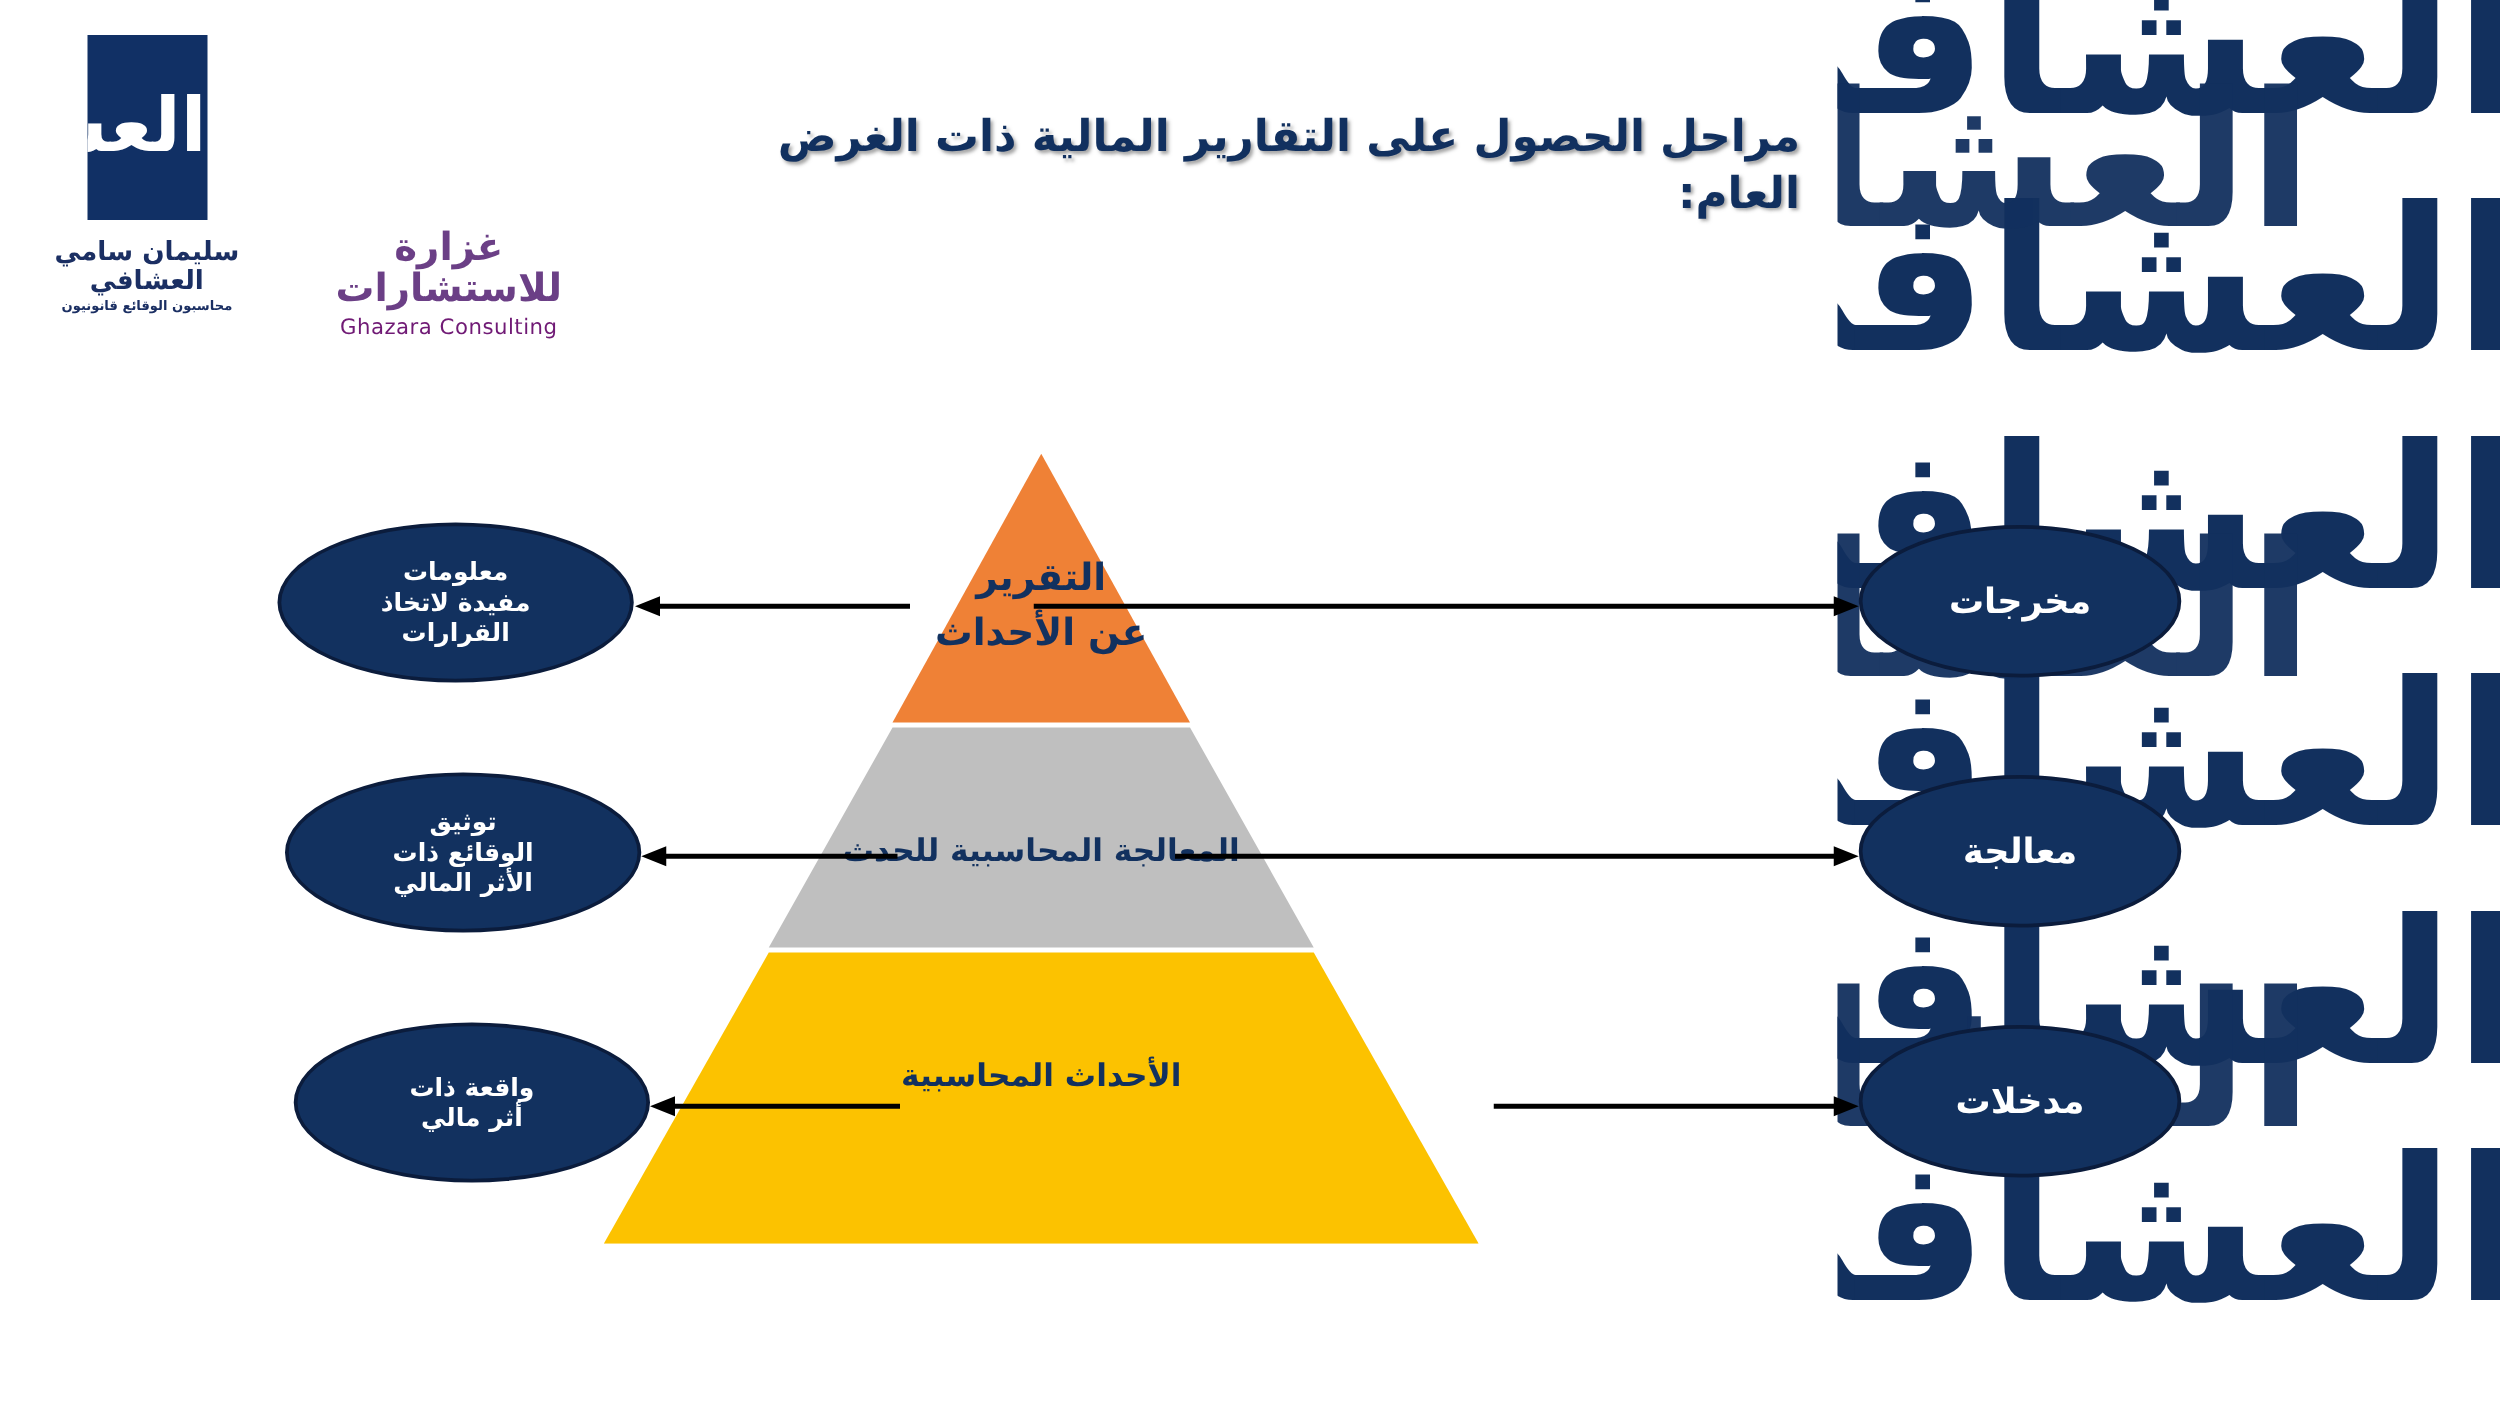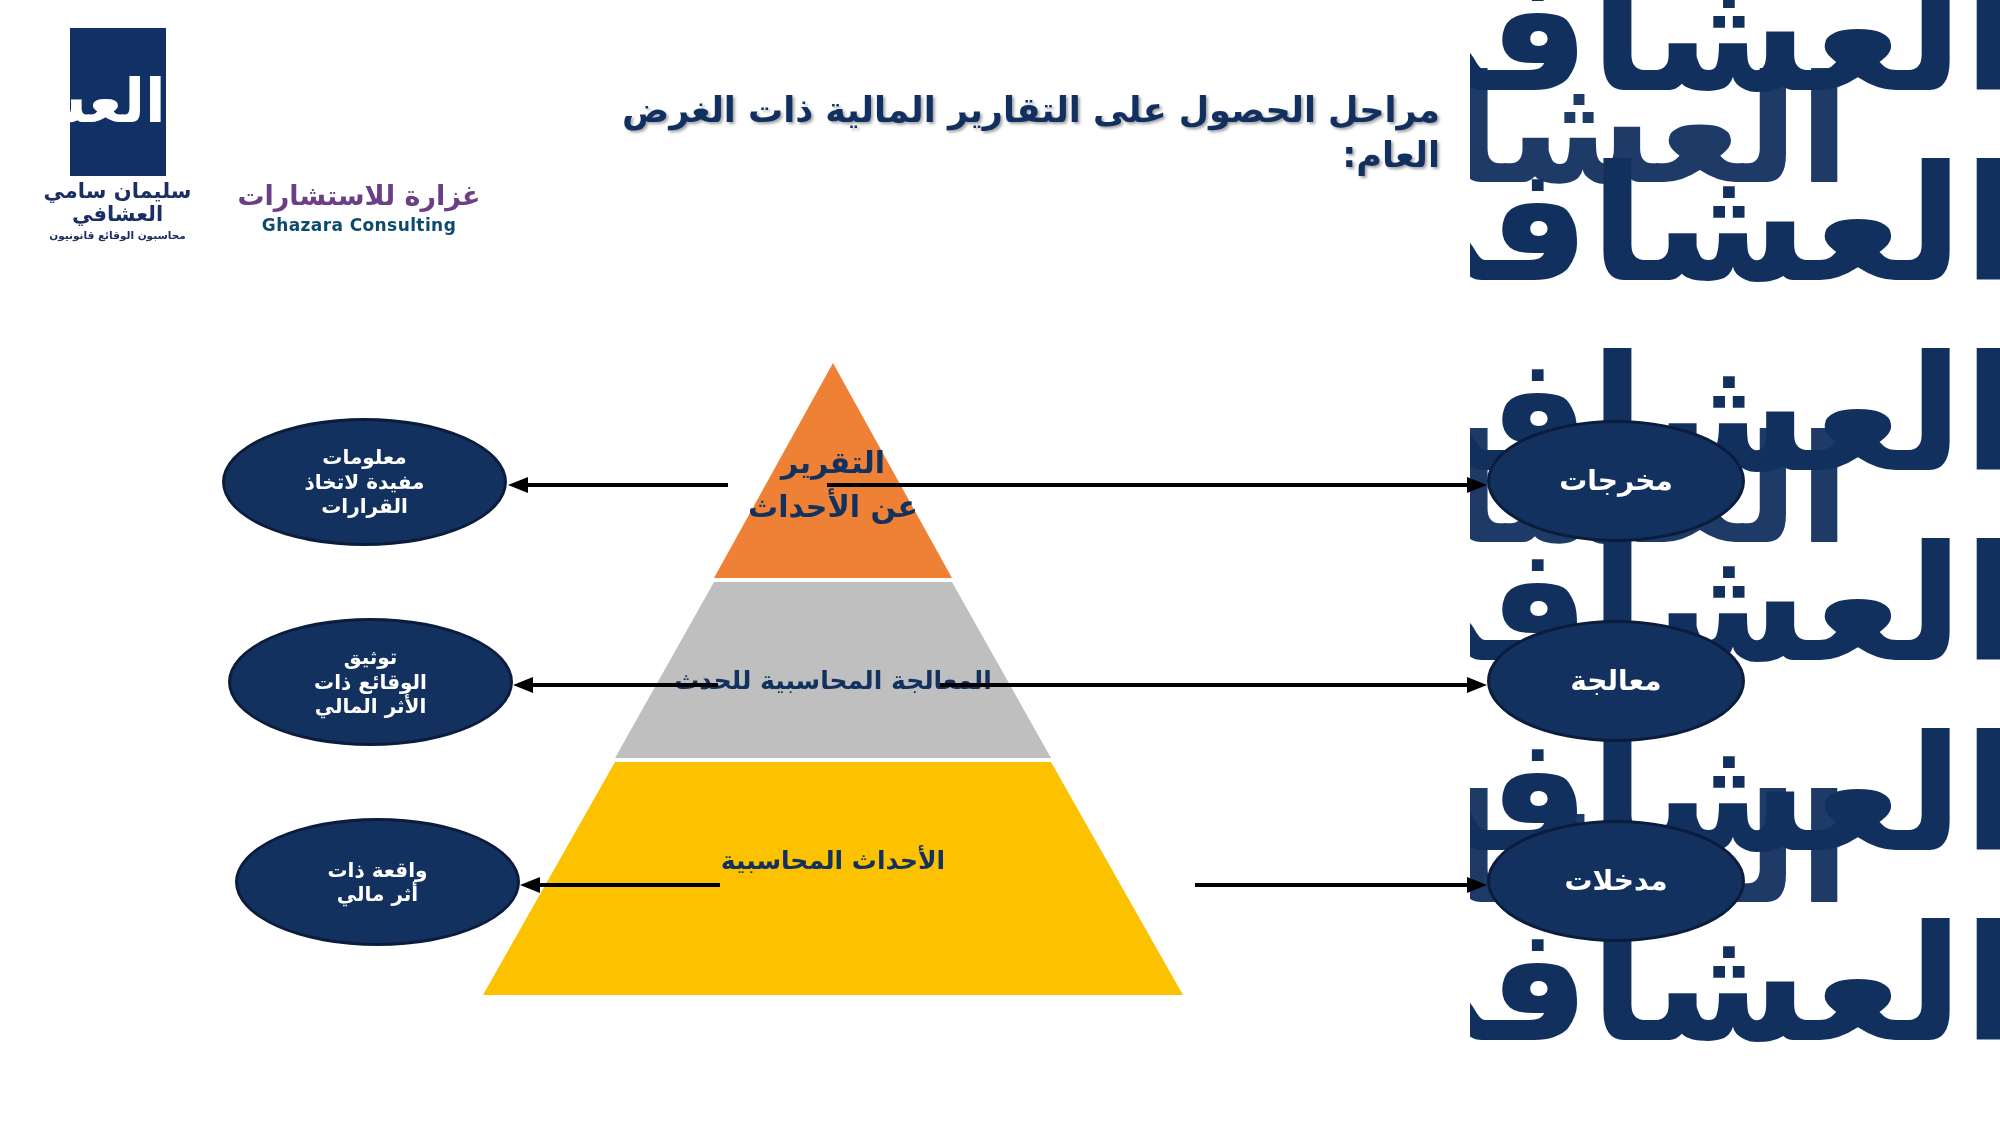--- a/index.html
+++ b/index.html
@@ -60,21 +60,21 @@
     left: 0; right: 0;
     top: 50%;
     transform: translateY(-52%);
     color: #ffffff;
     font-size: 60px;
     font-weight: 700;
     line-height: 1;
     letter-spacing: -4px;
   }
   .ashafi-name {
-    margin-top: 4px;
+    margin-top: 14px;
     color: #1b2f63;
     font-size: 21px;
     font-weight: 700;
     letter-spacing: 0px;
     line-height: 1.1;
   }
   .ashafi-sub {
     margin-top: 3px;
     color: #1b2f63;
     font-size: 10.5px;
@@ -97,30 +97,30 @@
     line-height: 1;
     color: #c8a44a;
     background: linear-gradient(160deg,#efd489 0%,#c9a košt 0%,#c9a14b 38%,#f3e0a4 58%,#b8903c 100%);
     -webkit-background-clip: text;
     background-clip: text;
     -webkit-text-fill-color: transparent;
     letter-spacing: -14px;
   }
   .ghazara-ar {
     color: #6b3f86;
-    font-size: 27px;
+    font-size: 31px;
     font-weight: 700;
     line-height: 1.05;
     letter-spacing: 1px;
     margin-top: 2px;
   }
   .ghazara-en {
-    color: #0c4a6e;
+    color: #701a75;
     font-size: 17px;
-    font-weight: 700;
+    font-weight: 400;
     letter-spacing: 0.4px;
     margin-top: 5px;
     direction: ltr;
   }
 
   
   #page-title {
     position: absolute;
     right: 560px;
     top: 88px;

